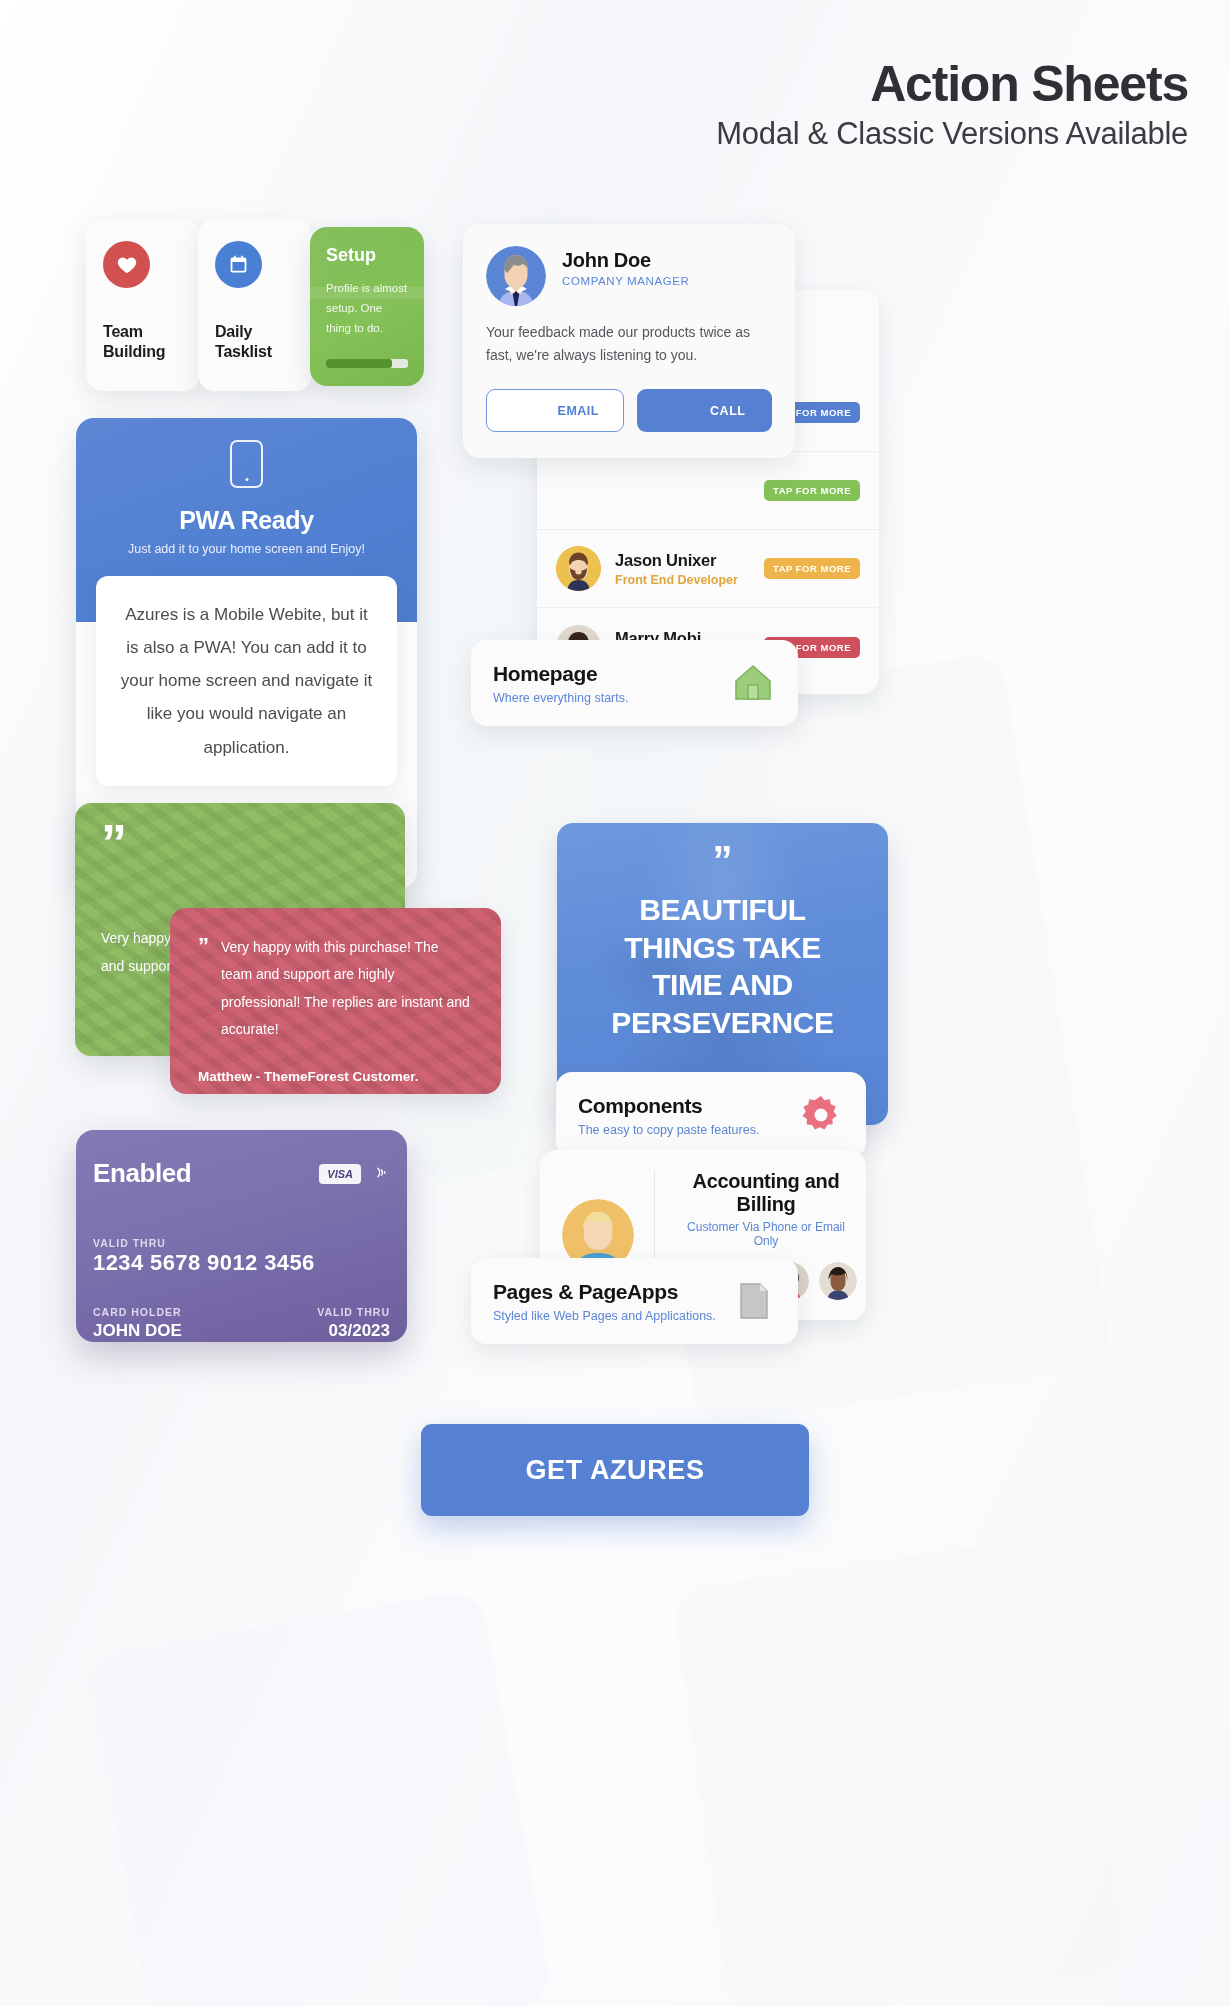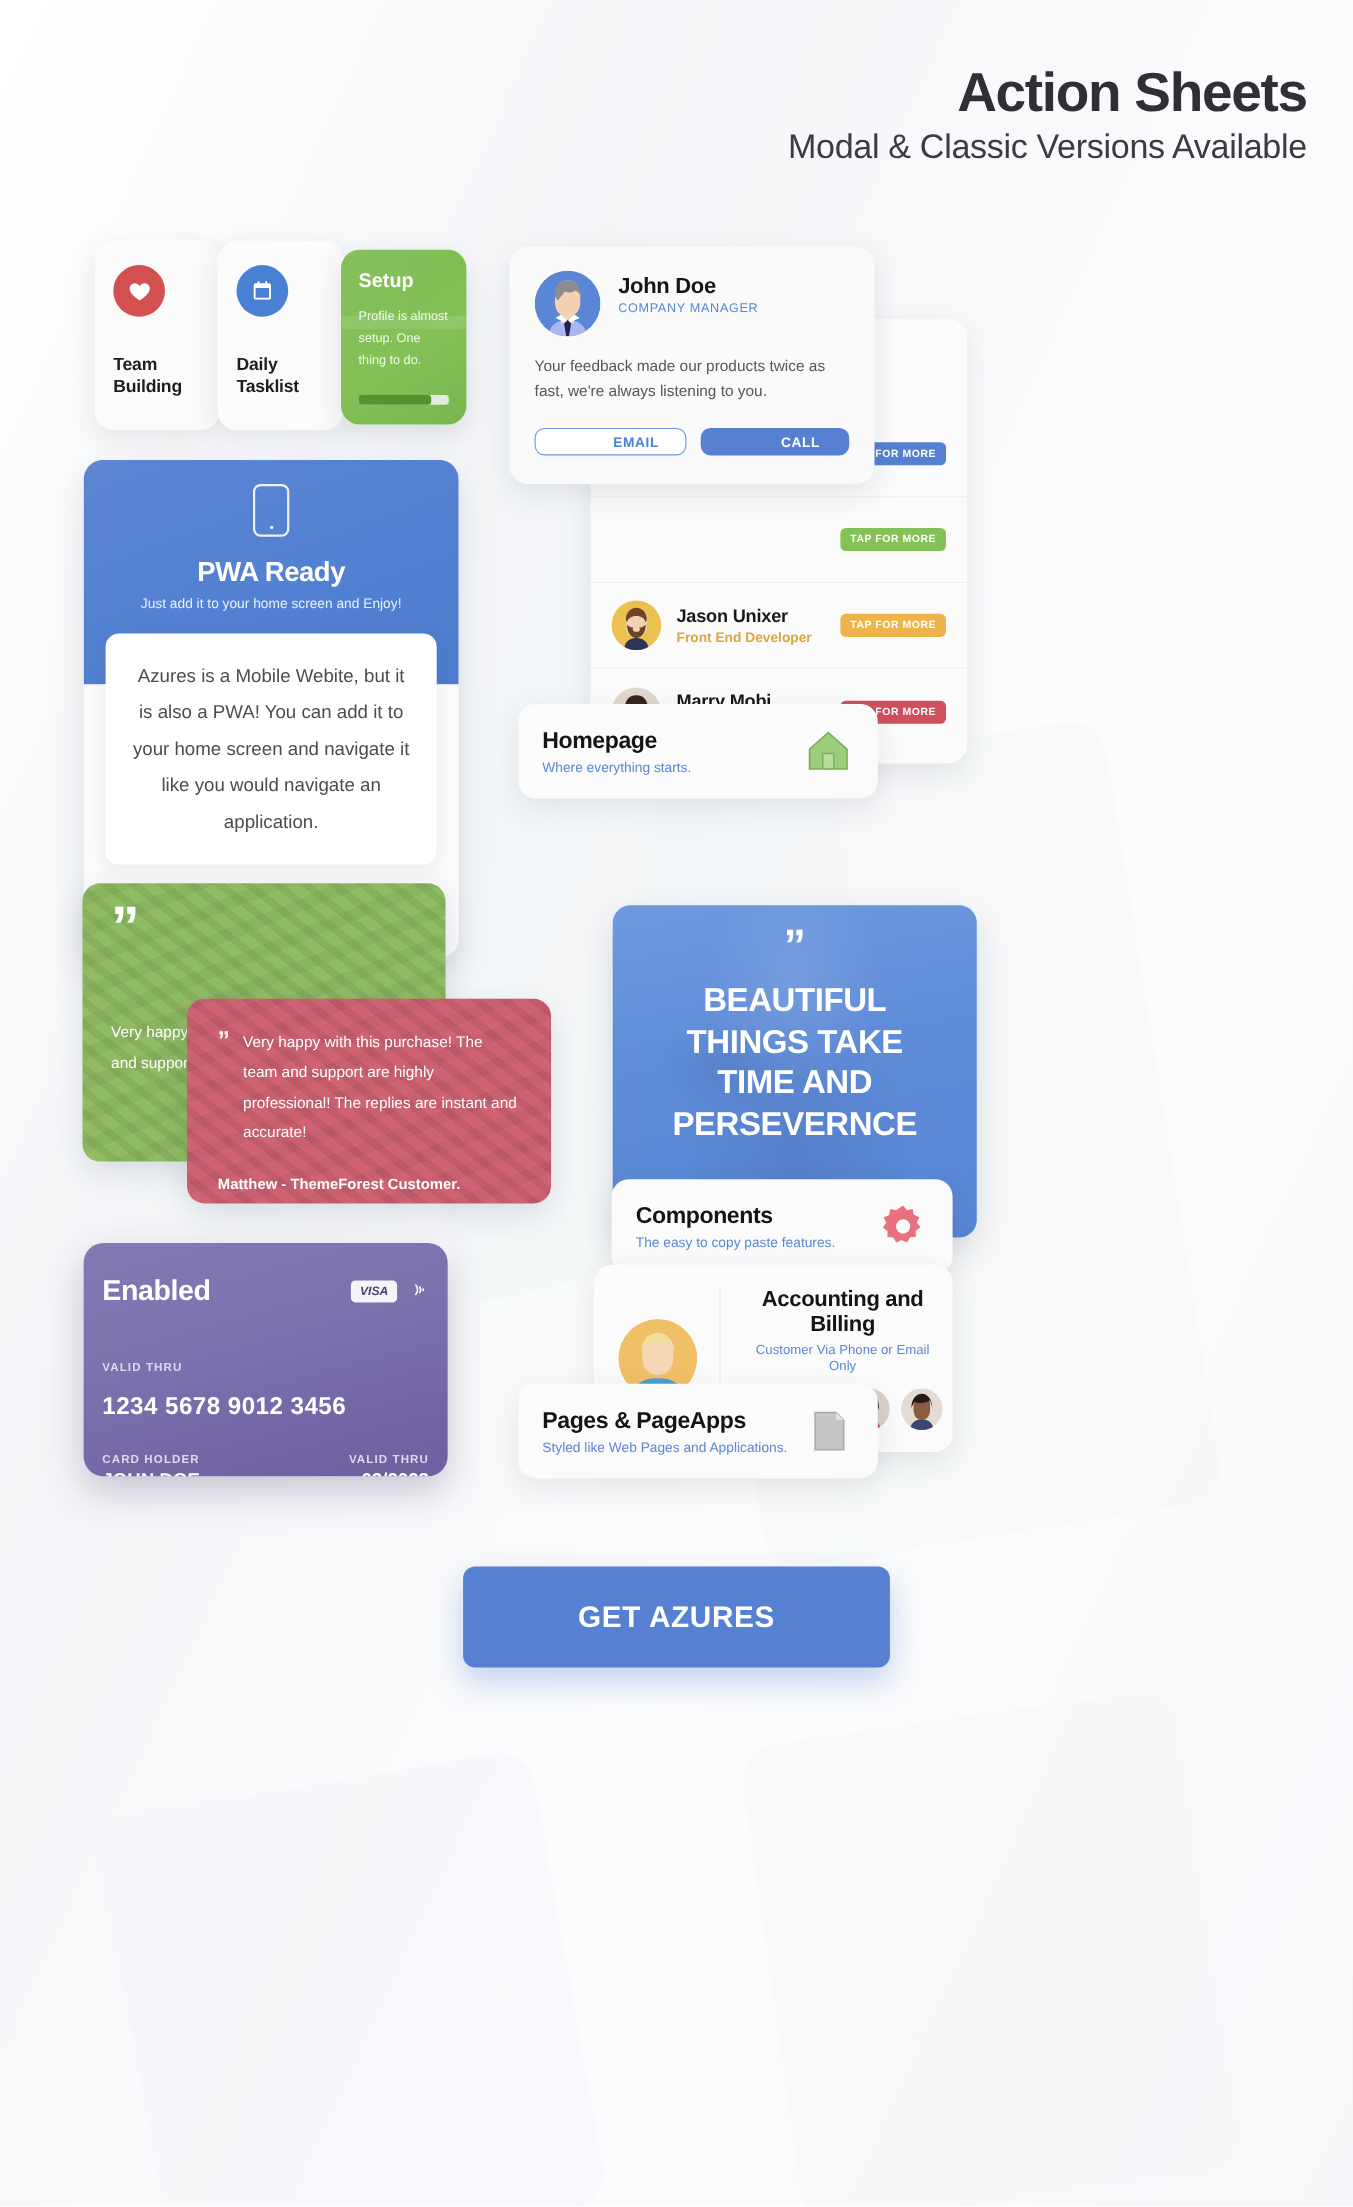--- a/index.html
+++ b/index.html
@@ -84,21 +84,21 @@
   .progress-fill { height: 100%; background: #55932e; border-radius: 3px; }
 
   
   .jd-card { width: 332px; padding: 22px 23px 26px; z-index: 20; background:#fafafb; }
   .jd-top { display: flex; gap: 16px; }
   .jd-name { font-size: 20px; font-weight: 800; color: #141416; letter-spacing: -.3px;}
   .jd-role { font-size: 11.5px; font-weight: 500; color: #5b86d6; letter-spacing: .6px; margin-top: 3px;}
   .jd-msg { font-size: 14px; color: #55565b; line-height: 1.65; margin-top: 15px; }
   .jd-actions { display: flex; gap: 13px; margin-top: 22px; }
   .btn {
-    flex: 1; height: 25px; border-radius: 9px;
+    flex: 1; height: 43px; border-radius: 9px;
     display: flex; align-items: center; justify-content: center;
     font-size: 12.5px; font-weight: 700; letter-spacing: .5px; cursor: pointer; padding-left: 47px;
   }
   .btn-outline { border: 1px solid #6f98de; color: #4c7fd6; background: #fff; }
   .btn-solid { background: #5680d2; color: #fff; border: none; }
 
   
   .contacts-card { width: 342px; padding: 6px 0 8px; background: #fbfbfc; }
   .contact-row {
     display: flex; align-items: center; gap: 14px;
@@ -182,21 +182,21 @@
 
   
   .credit {
     border-radius: 18px; position: relative; overflow: hidden;
     background: linear-gradient(165deg,#8478b5 0%,#7d71ae 40%,#6e5f9f 100%);
     box-shadow: 0 14px 34px rgba(60,50,100,.25);
     color: #fff; padding: 28px 17px;
   }
   .cc-enabled { font-size: 26px; font-weight: 800; letter-spacing: -.4px;}
   .cc-label { font-size: 10.5px; letter-spacing: 1px; color: #ded9ee; font-weight: 600;}
-  .cc-number { font-size: 22px; font-weight: 700; letter-spacing: .4px; margin-top: 16px; }
+  .cc-number { font-size: 22px; font-weight: 700; letter-spacing: .4px; margin-top: 1px; }
   .cc-val { font-size: 17px; font-weight: 700; margin-top: 3px; }
   .visa-chip {
     background: rgba(255,255,255,.92); color: #4b3f77; font-size: 11px; font-weight: 800;
     padding: 4px 8px; border-radius: 4px; font-style: italic;
   }
 
   
   .billing { display: flex; align-items: center; padding: 20px 22px; gap: 20px; background:#fbfbfc;text-align:center;}
   .bill-title { font-size: 20px; font-weight: 800; color: #141416; letter-spacing: -.3px;}
   .bill-sub { font-size: 12px; color: #5b86d6; margin-top: 4px; }

